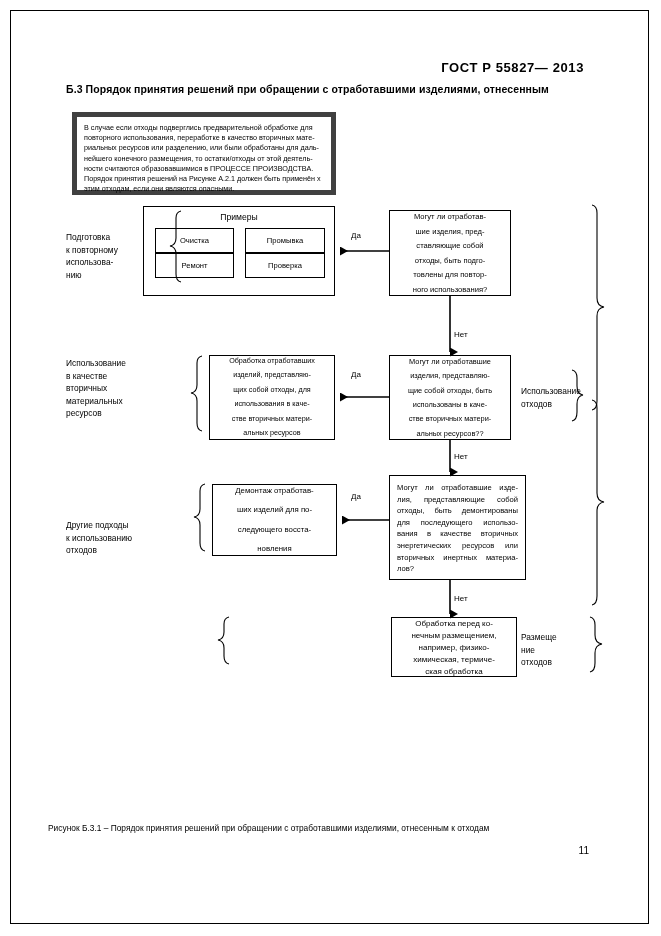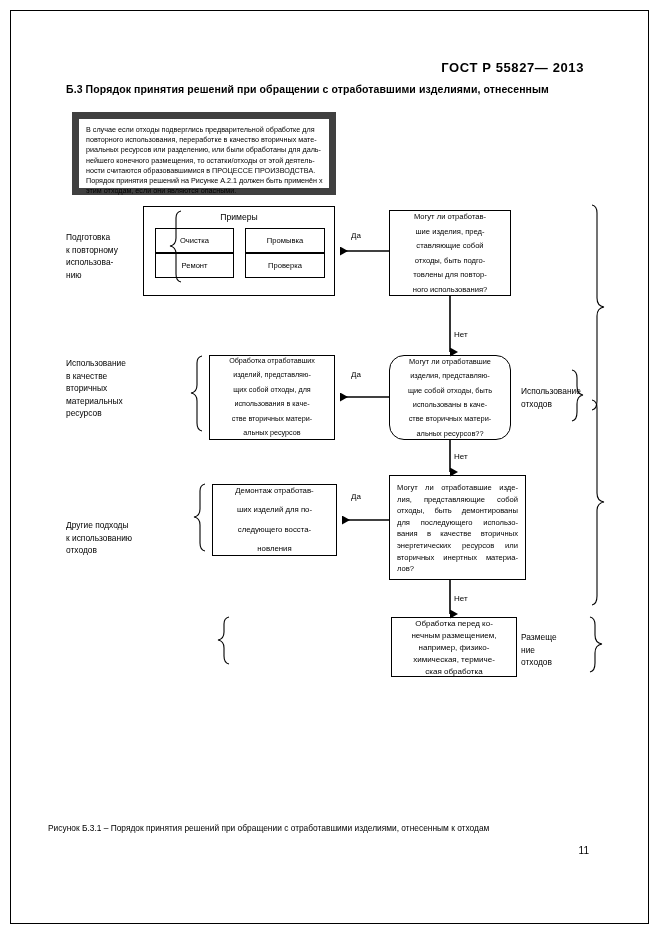--- a/index.html
+++ b/index.html
@@ -45,21 +45,21 @@
     letter-spacing: 0.1px;
   }
 
   
   .note-box {
     position: absolute;
     left: 72px;
     top: 112px;
     width: 264px;
     height: 83px;
-    border: 7px solid #404040;
+    border: 5px solid #404040;
     box-sizing: border-box;
     padding: 6px 7px 0 7px;
     font-size: 7.2px;
     line-height: 10.2px;
   }
   .note-box div { white-space: nowrap; }
 
   
   .box {
     position: absolute;
@@ -94,21 +94,21 @@
     font-size: 7.6px;
   }
   .ex-ochistka { left: 155px; top: 228px; width: 79px; height: 25px; }
   .ex-remont   { left: 155px; top: 253px; width: 79px; height: 25px; }
   .ex-promyvka { left: 245px; top: 228px; width: 80px; height: 25px; }
   .ex-proverka { left: 245px; top: 253px; width: 80px; height: 25px; }
 
   .box-q1 { left: 389px; top: 210px; width: 122px; height: 86px;
             font-size: 7.6px; line-height: 11.4px; }
   .box-q2 { left: 389px; top: 355px; width: 122px; height: 85px;
-            font-size: 7.4px; line-height: 11.2px; border-radius: 15px; }
+            font-size: 7.4px; line-height: 11.2px; }
   .box-q3 { left: 389px; top: 475px; width: 137px; height: 105px;
             font-size: 7.6px; line-height: 11.6px; text-align: justify;
             align-items: stretch; padding: 6px 7px; }
   .box-q3 .line { text-align: justify; text-align-last: justify; white-space: nowrap; }
   .box-q3 .line.last { text-align-last: left; }
 
   .box-a2 { left: 209px; top: 355px; width: 126px; height: 85px;
             font-size: 7.2px; line-height: 10.8px; }
   .box-a3 { left: 212px; top: 484px; width: 125px; height: 72px;
             font-size: 7.8px; line-height: 11.6px; }

